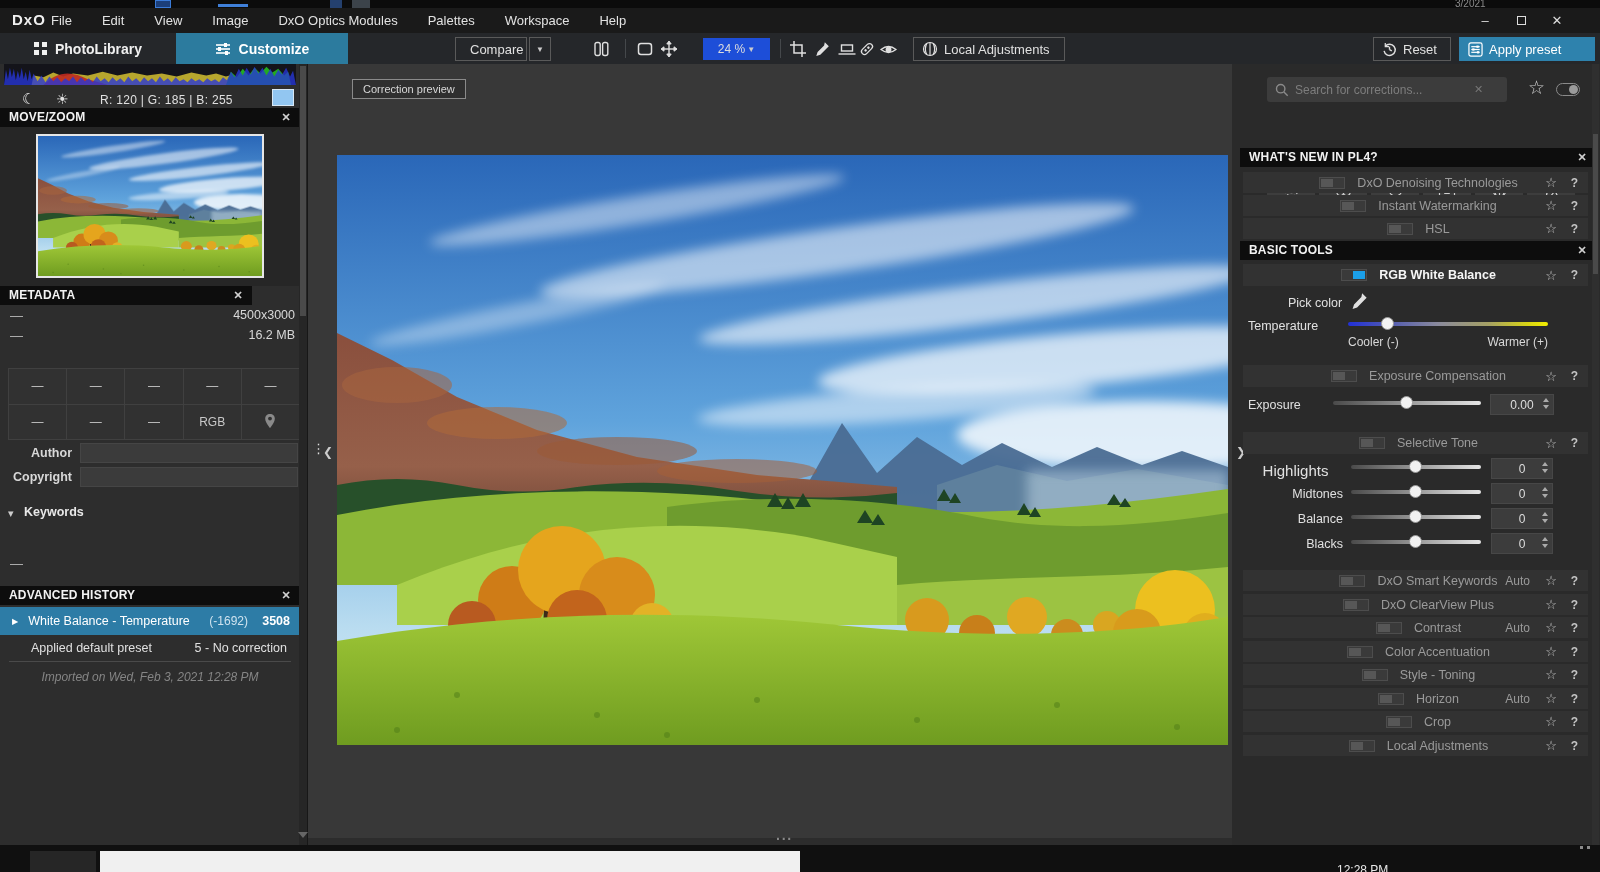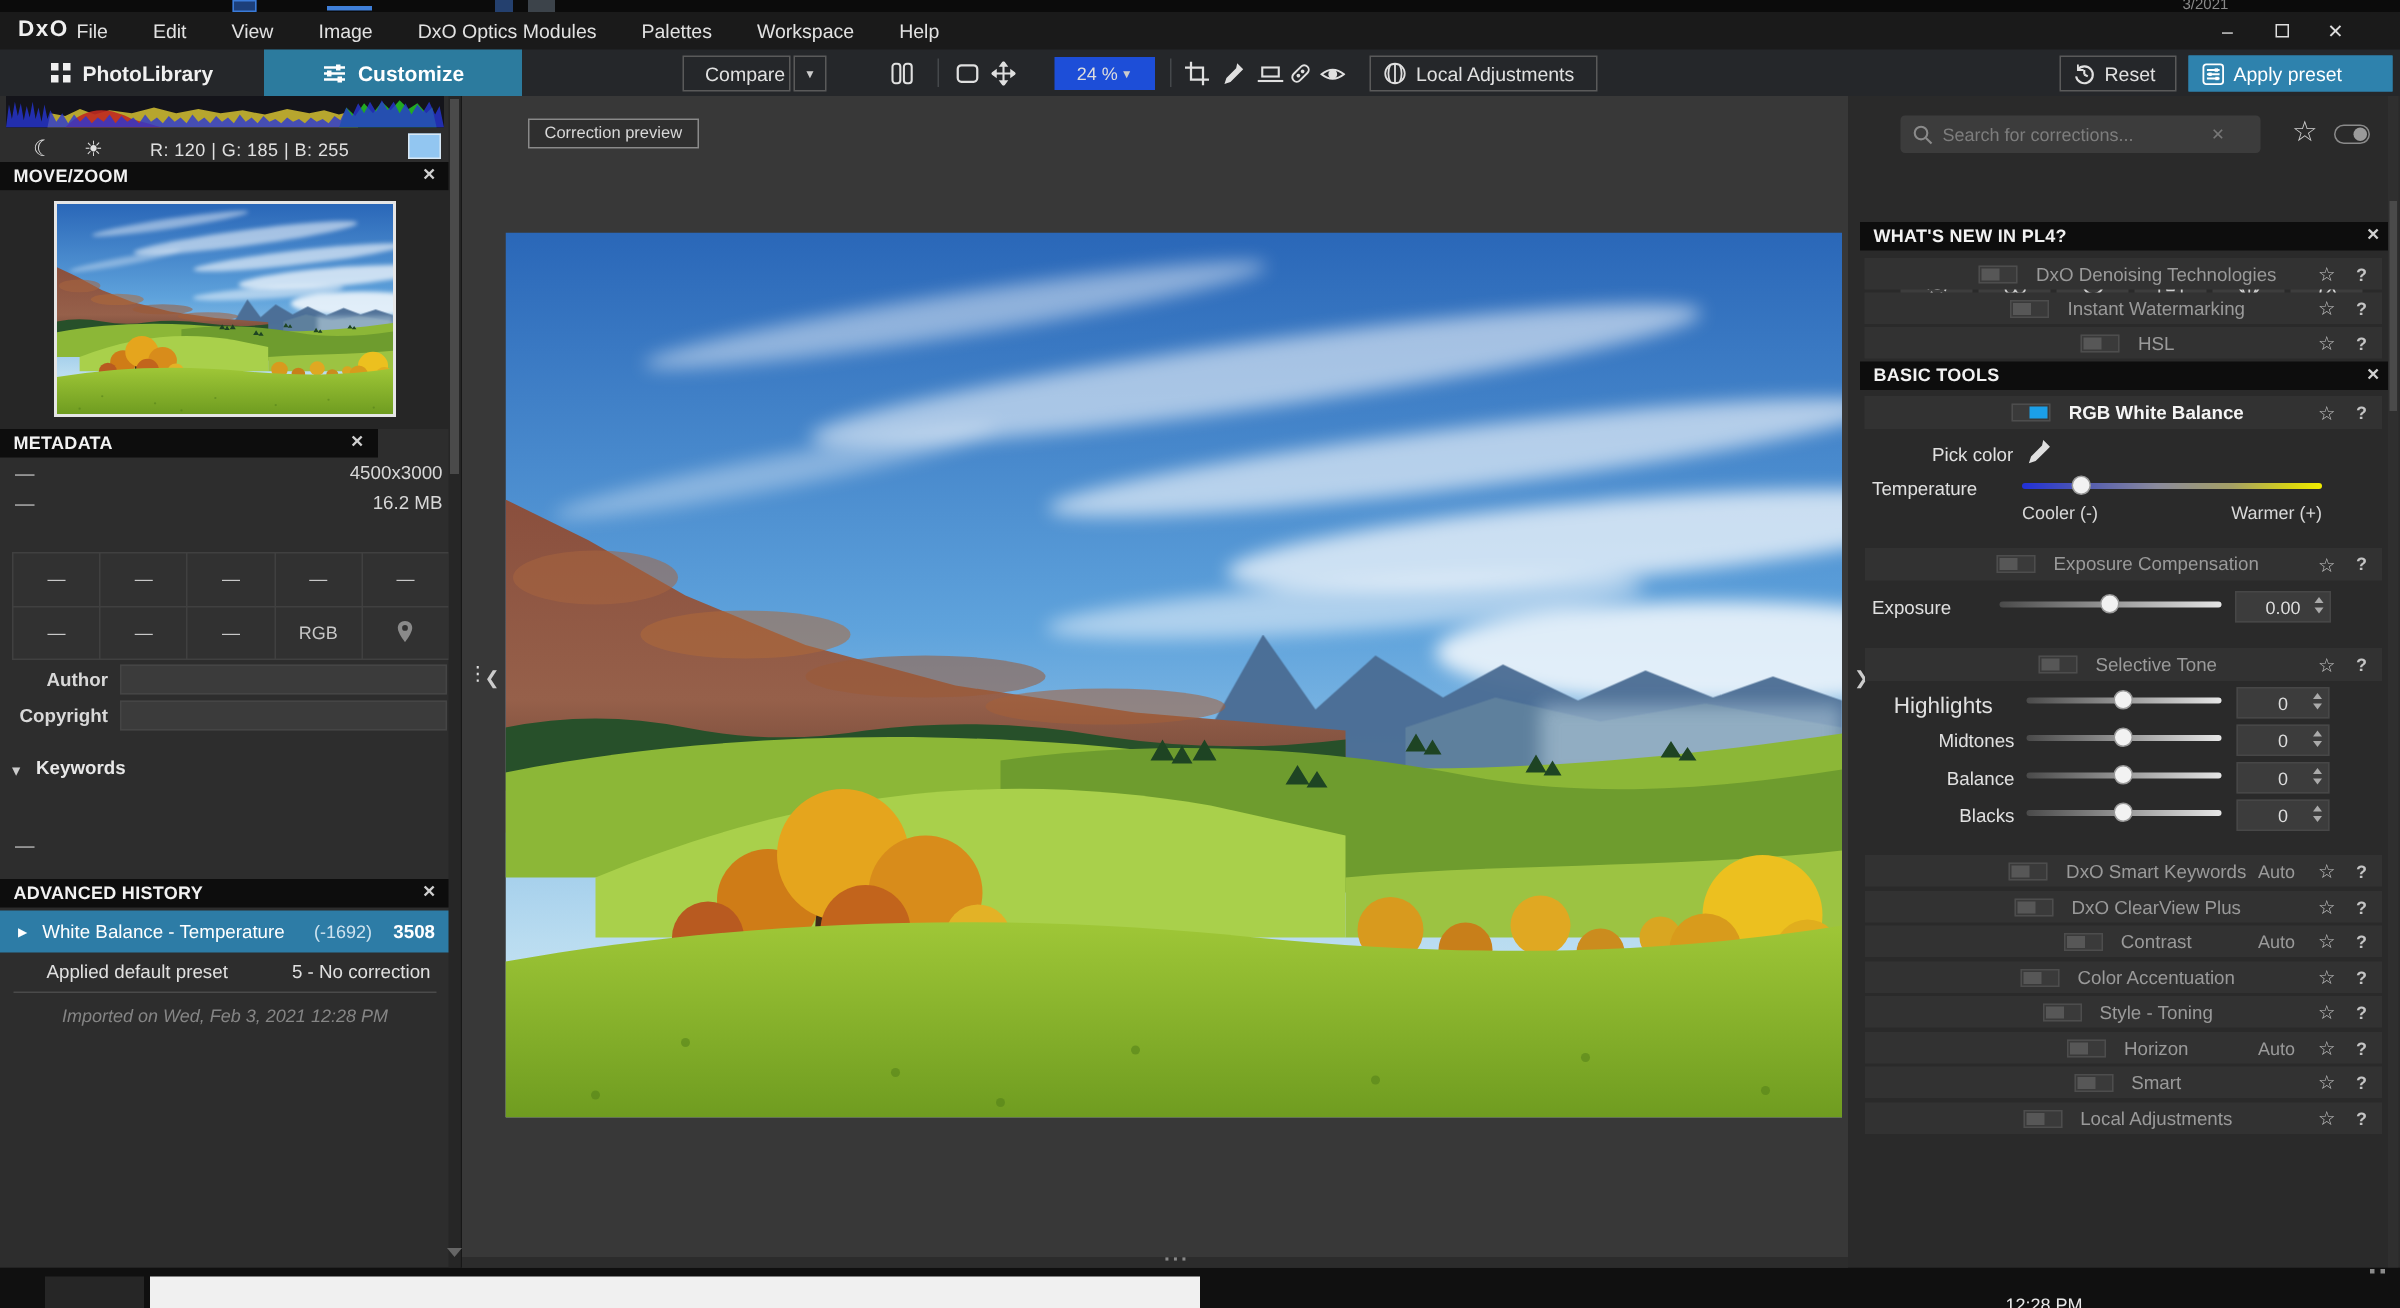--- a/index.html
+++ b/index.html
@@ -680,21 +680,21 @@
         </div>
       <span class="lbl">Horizon</span>
       <span class="auto">Auto</span>
       <span class="star">☆</span>
       <span class="qm">?</span>
     </div>
     <div class="row" style="left:11px;top:647px">
       <div class="tgl">
           <i class="knob"></i>
         </div>
-      <span class="lbl">Smart</span>
+      <span class="lbl">Crop</span>
       <span class="star">☆</span>
       <span class="qm">?</span>
     </div>
     <div class="row" style="left:11px;top:671px">
       <div class="tgl">
           <i class="knob"></i>
         </div>
       <span class="lbl">Local Adjustments</span>
       <span class="star">☆</span>
       <span class="qm">?</span>

